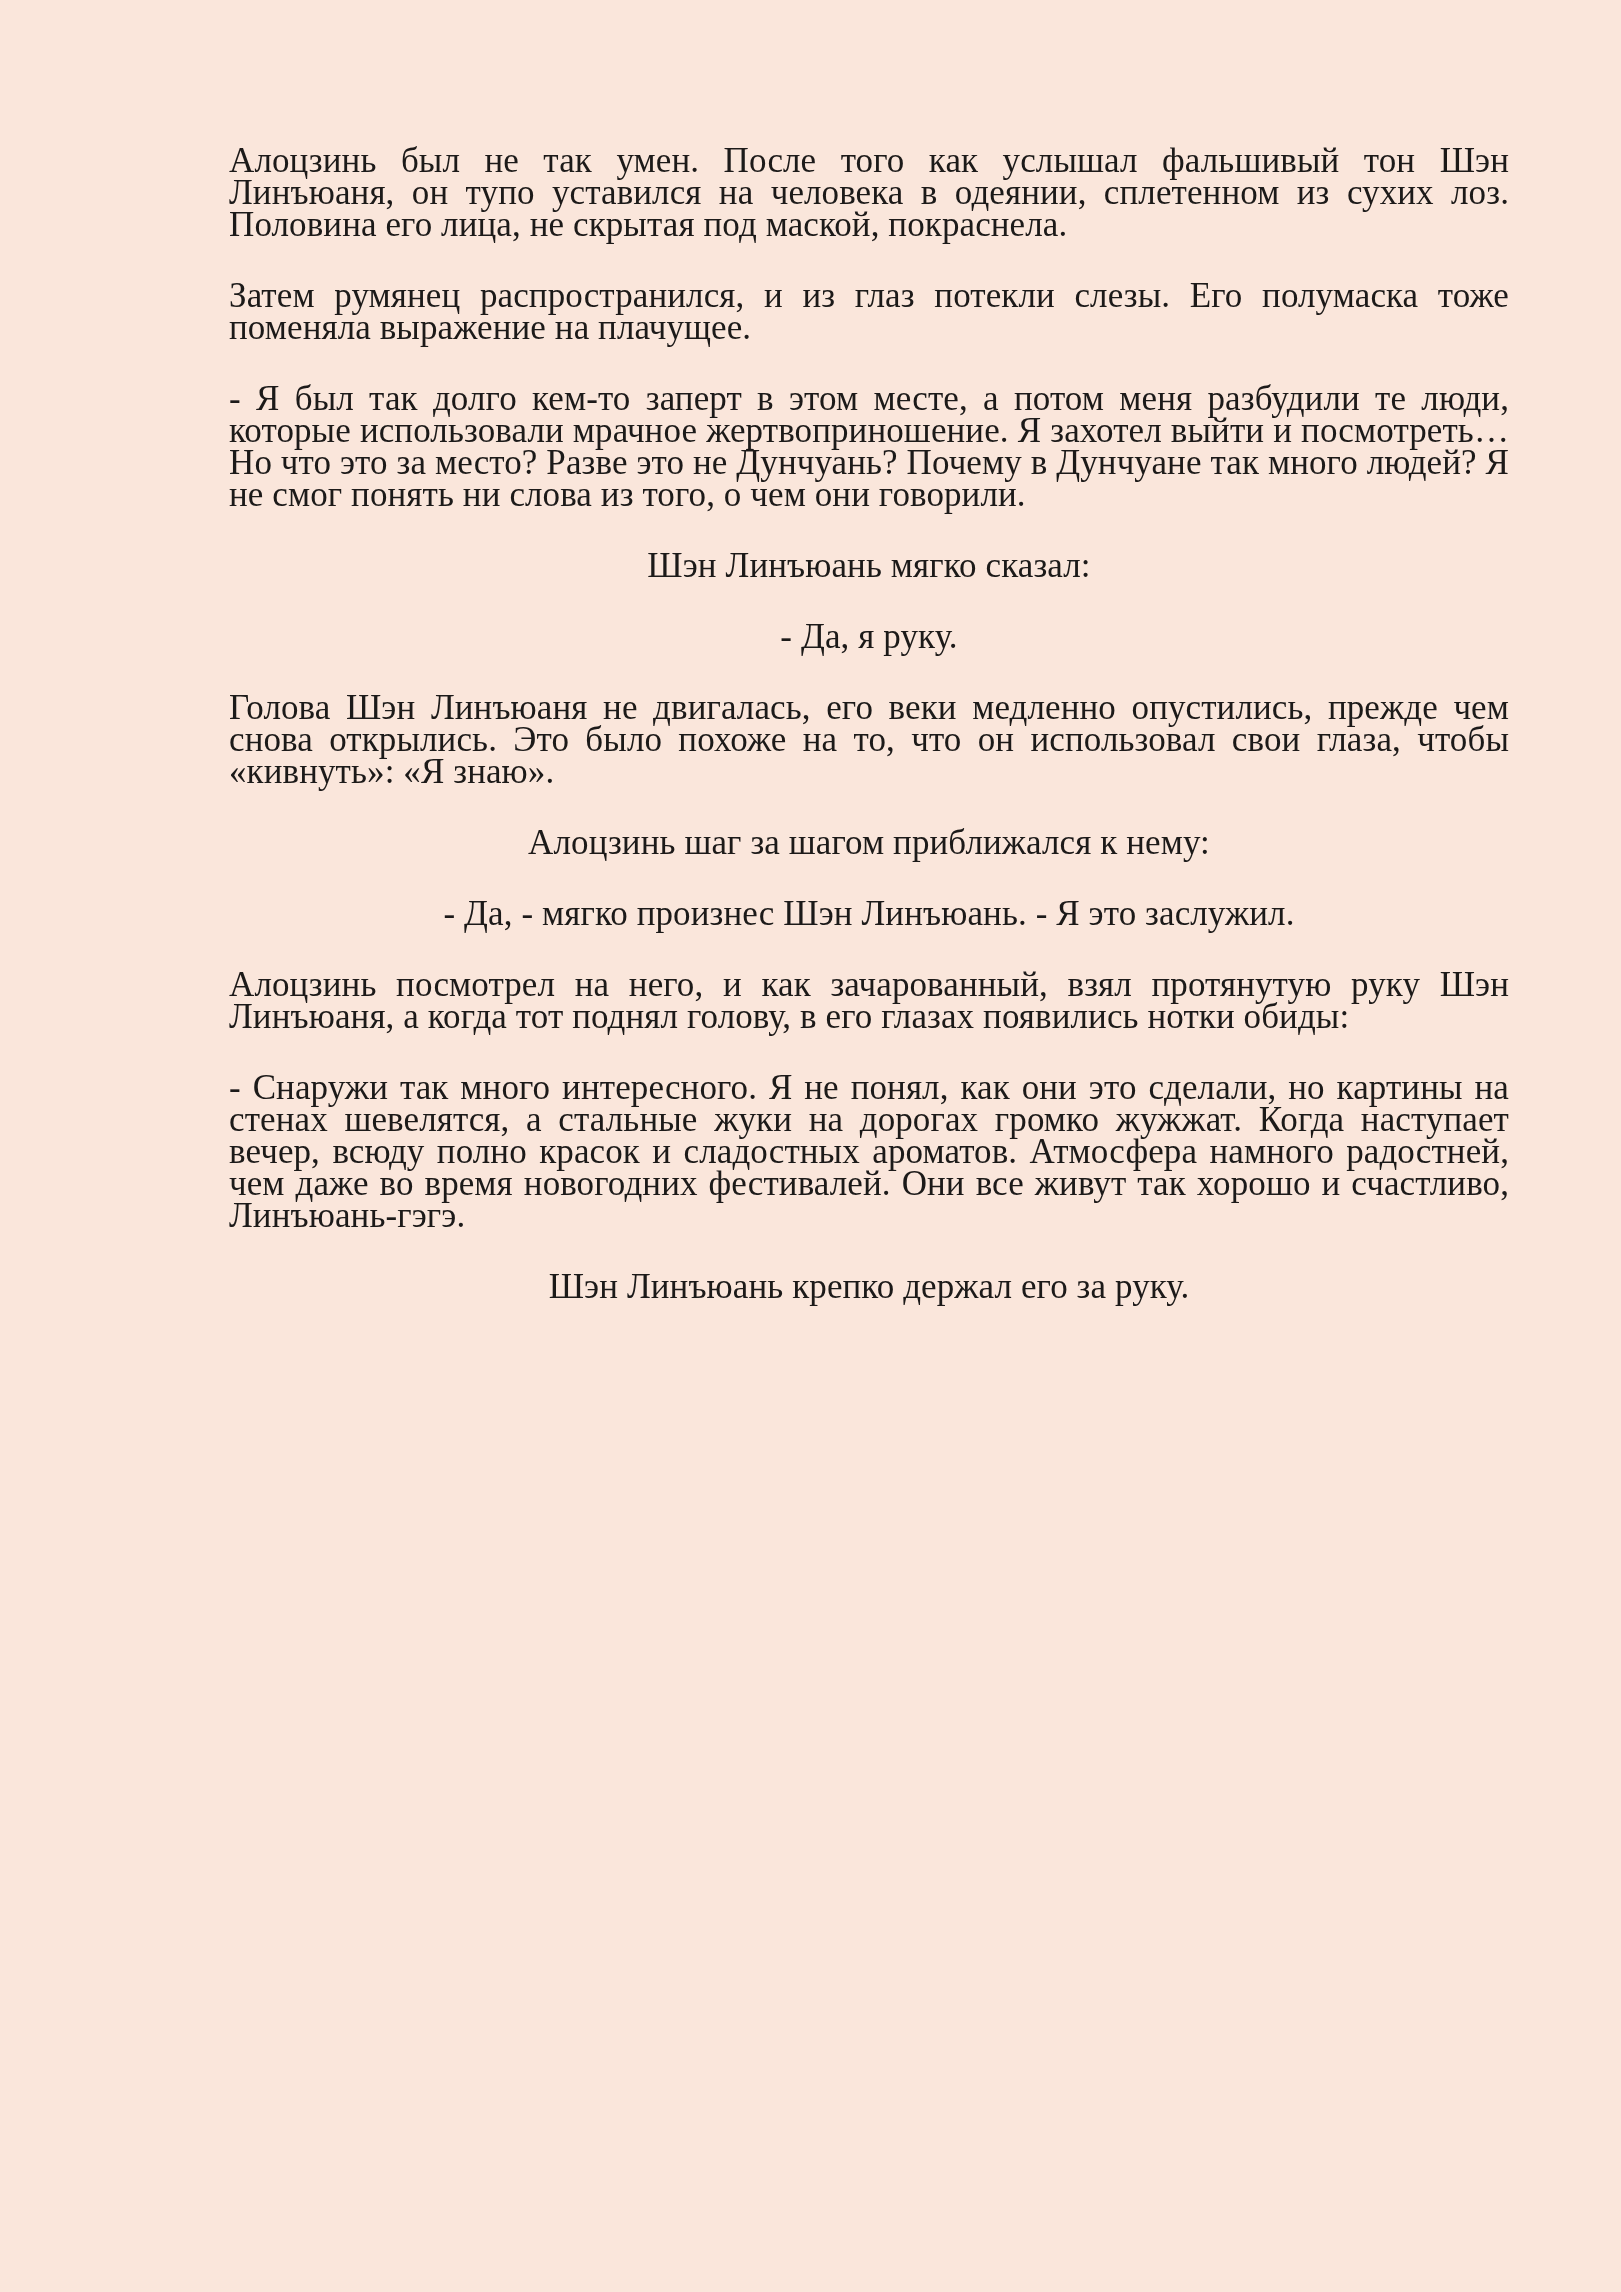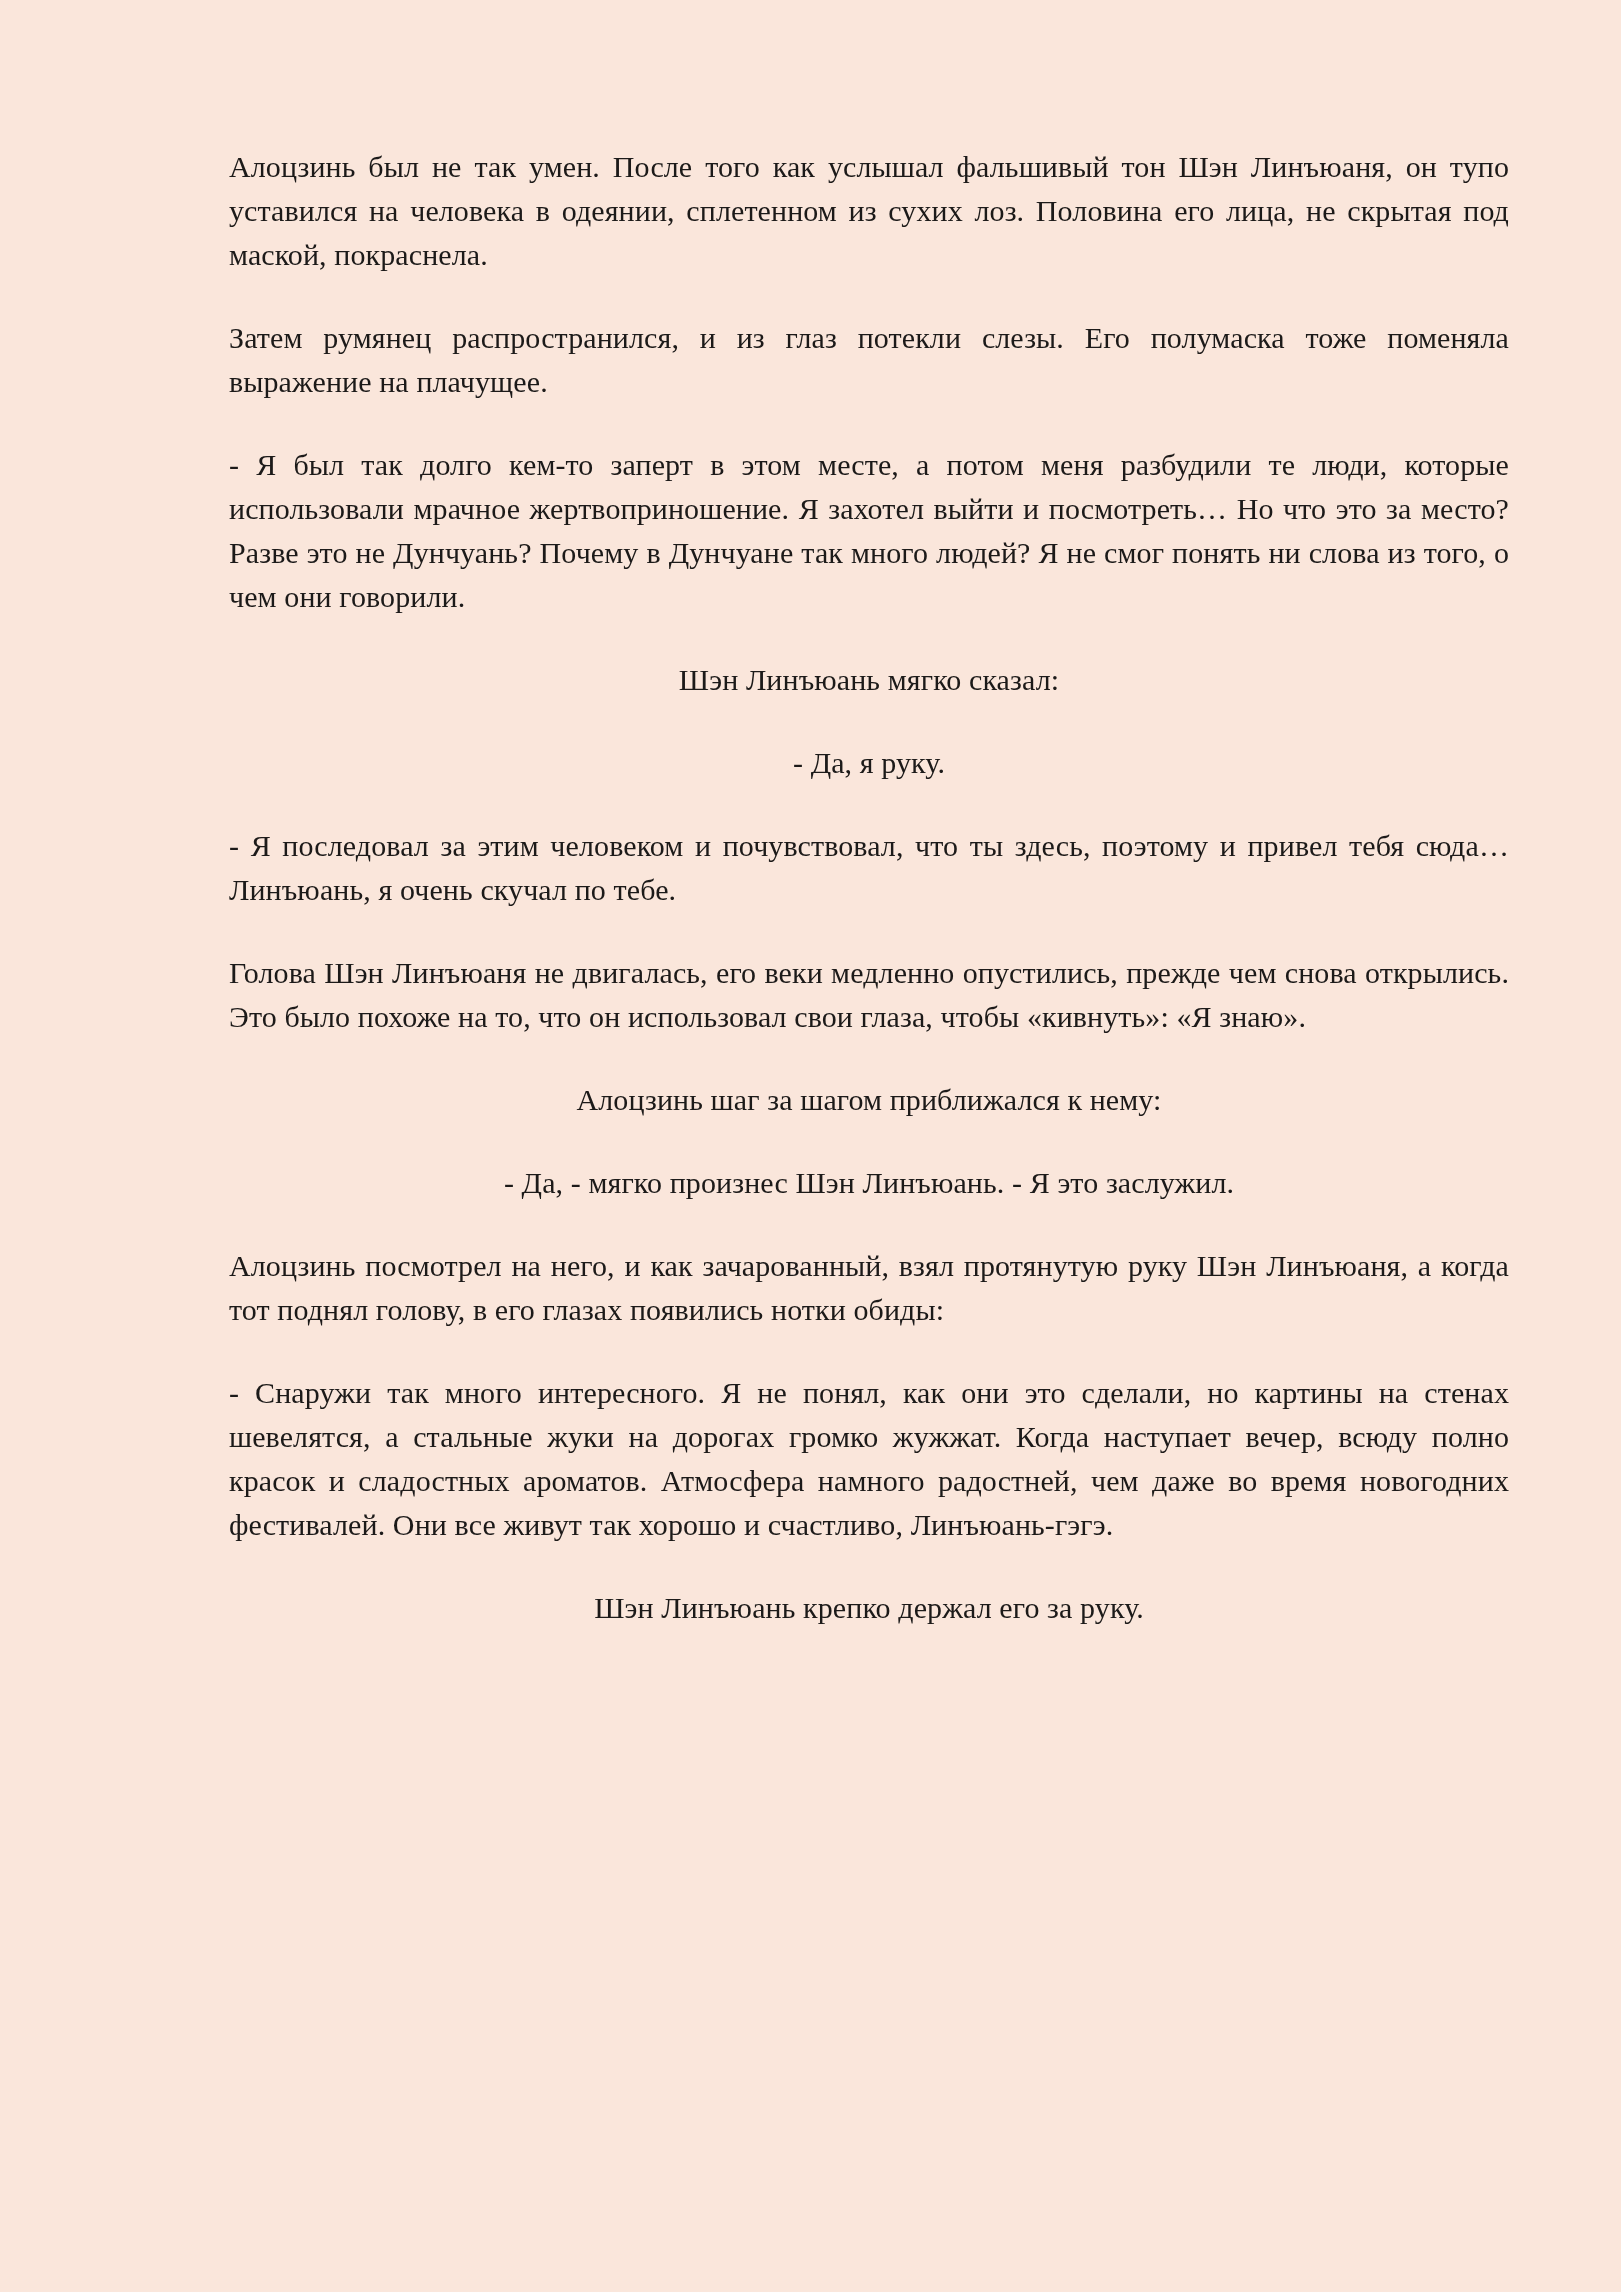--- a/index.html
+++ b/index.html
@@ -19,22 +19,22 @@
     width: 1621px;
     height: 2293px;
     padding: 145px 112px 0 229px;
     background: #FAE6DB;
   }
   .body-text {
     width: 1280px;
   }
   p.para {
     margin: 0 0 39px 0;
-    font-size: 30px;
-    line-height: 44px;
+    font-size: 35px;
+    line-height: 32px;
     text-align: justify;
     text-justify: inter-word;
     letter-spacing: 0.1px;
     -webkit-hyphens: none;
     hyphens: none;
   }
   p.para:last-child {
     margin-bottom: 10px;
   }
   
@@ -45,21 +45,20 @@
 </head>
 <body>
 
 <div class="page">
   <div class="body-text">
     <p class="para">Алоцзинь был не так умен. После того как услышал фальшивый тон Шэн Линъюаня, он тупо уставился на человека в одеянии, сплетенном из сухих лоз. Половина его лица, не скрытая под маской, покраснела.</p>
     <p class="para">Затем румянец распространился, и из глаз потекли слезы. Его полумаска тоже поменяла выражение на плачущее.</p>
     <p class="para">- Я был так долго кем-то заперт в этом месте, а потом меня разбудили те люди, которые использовали мрачное жертвоприношение. Я захотел выйти и посмотреть… Но что это за место? Разве это не Дунчуань? Почему в Дунчуане так много людей? Я не смог понять ни слова из того, о чем они говорили.</p>
     <p class="para short">Шэн Линъюань мягко сказал:</p>
     <p class="para short">- Да, я руку.</p>
-    <p class="para">- Я последовал за этим человеком и почувствовал, что ты здесь, поэтому и привел тебя сюда… Линъюань, я очень скучал по тебе.</p>
     <p class="para">Голова Шэн Линъюаня не двигалась, его веки медленно опустились, прежде чем снова открылись. Это было похоже на то, что он использовал свои глаза, чтобы «кивнуть»: «Я знаю».</p>
     <p class="para short">Алоцзинь шаг за шагом приближался к нему:</p>
     <p class="para short">- Да, - мягко произнес Шэн Линъюань. - Я это заслужил.</p>
     <p class="para">Алоцзинь посмотрел на него, и как зачарованный, взял протянутую руку Шэн Линъюаня, а когда тот поднял голову, в его глазах появились нотки обиды:</p>
     <p class="para">- Снаружи так много интересного. Я не понял, как они это сделали, но картины на стенах шевелятся, а стальные жуки на дорогах громко жужжат. Когда наступает вечер, всюду полно красок и сладостных ароматов. Атмосфера намного радостней, чем даже во время новогодних фестивалей. Они все живут так хорошо и счастливо, Линъюань-гэгэ.</p>
     <p class="para short">Шэн Линъюань крепко держал его за руку.</p>
   </div>
 </div>
 
 

